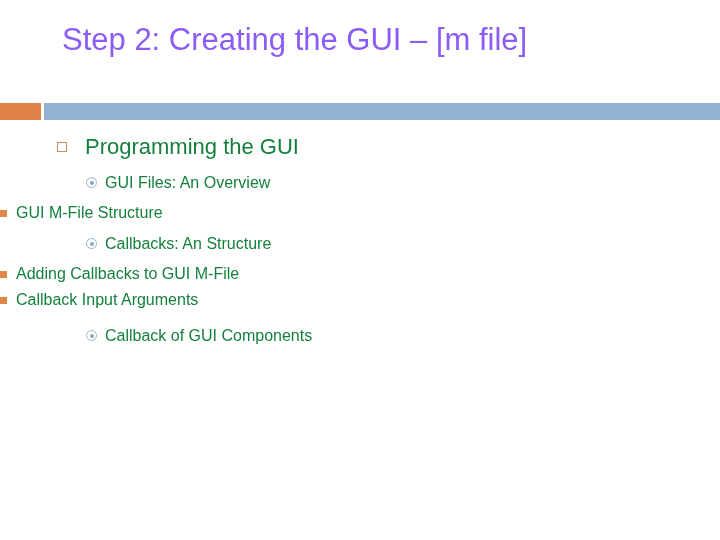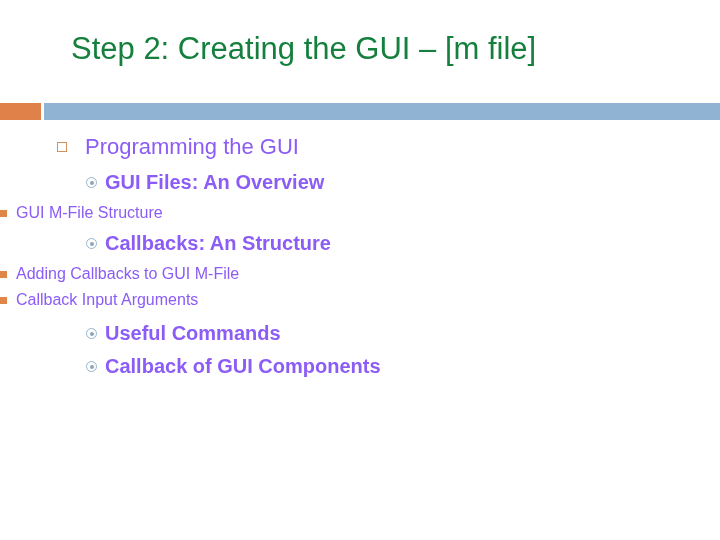--- a/index.html
+++ b/index.html
@@ -23,26 +23,26 @@
   }
 
   
   .title-block {
     position: absolute;
     left: 55px;
     top: 12px;
     width: 600px;
   }
   .slide-title {
-    margin: 16px;
+    margin: 7px;
     font-weight: normal;
     font-size: 31px;
     line-height: 42px;
     letter-spacing: 0px;
-    color: #15803d;
+    color: #8b5cf6;
     white-space: pre-wrap;
   }
 
   
   .divider {
     position: absolute;
     left: 0;
     top: 103px;
     width: 720px;
     height: 17px;
@@ -68,21 +68,21 @@
   .body {
     position: absolute;
     left: 0;
     top: 132px;
     width: 720px;
   }
 
   .bullet-row {
     display: flex;
     align-items: flex-start;
-    color: #8b5cf6;
+    color: #15803d;
   }
 
   .bullet-mark {
     flex: 0 0 auto;
     display: flex;
     align-items: center;
     justify-content: flex-start;
   }
 
   .bullet-text {
@@ -114,23 +114,22 @@
   
   .lvl2 {
     padding-left: 86px;
     height: 31px;
   }
   .lvl2 .bullet-mark {
     width: 19px;
     height: 31px;
   }
   .lvl2 .bullet-text {
-    font-size: 20px;
+    font-size: 16px;
     line-height: 31px;
-    font-weight: bold;
   }
   .target-dot {
     position: relative;
     width: 11px;
     height: 11px;
     border: 1.4px solid #9bb4c9;
     border-radius: 50%;
     box-sizing: border-box;
   }
   .target-dot::after {
@@ -228,26 +227,20 @@
 
     <div class="bullet-row lvl3">
       <span class="bullet-mark">
         <span class="sq-solid"></span>
       </span>
       <span class="bullet-text">Callback Input Arguments</span>
     </div>
 
     <div class="gap-2"></div>
 
-    <div class="bullet-row lvl2">
-      <span class="bullet-mark">
-        <span class="target-dot"></span>
-      </span>
-      <span class="bullet-text">Useful Commands</span>
-    </div>
 
     <div class="gap-3"></div>
 
     <div class="bullet-row lvl2">
       <span class="bullet-mark">
         <span class="target-dot"></span>
       </span>
       <span class="bullet-text">Callback of GUI Components</span>
     </div>
 

